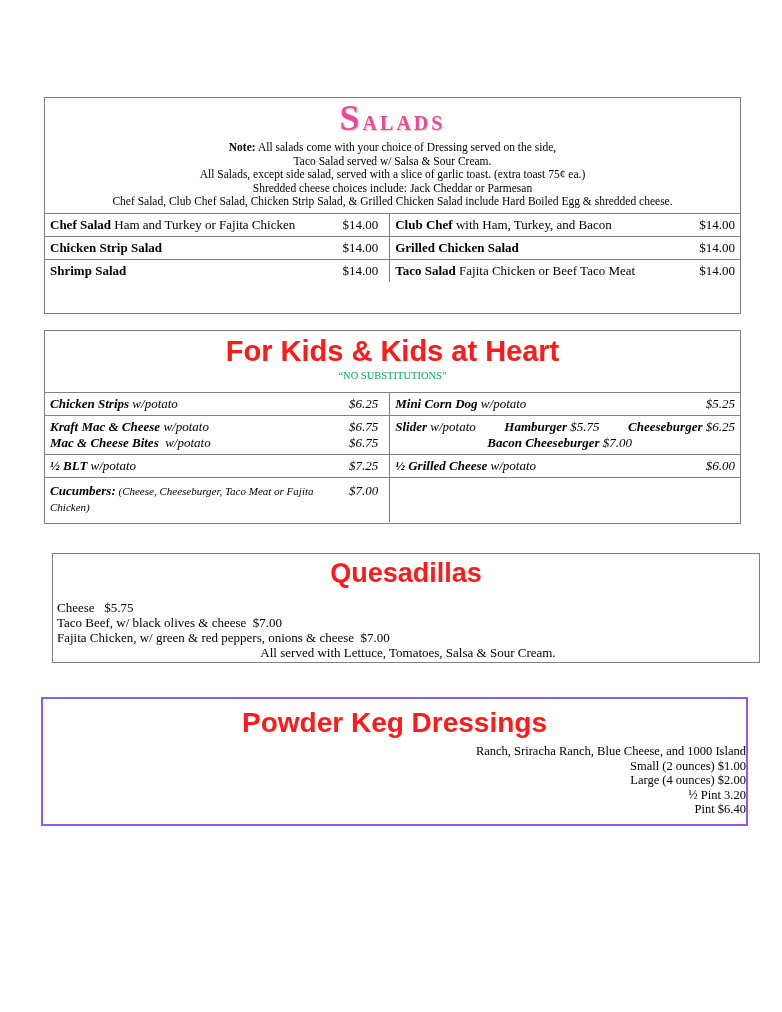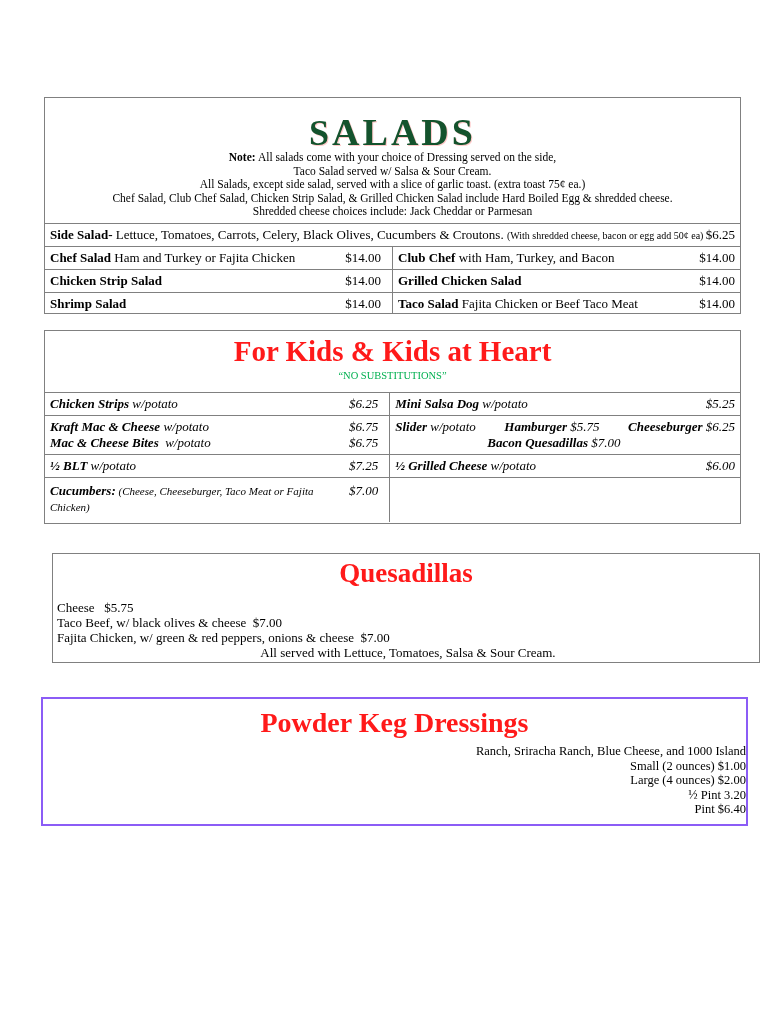--- a/index.html
+++ b/index.html
@@ -17,24 +17,24 @@
     background:#fff;
     border:1px solid #808080;
     overflow:hidden;
   }
   
   .salads-box { left:44px; top:97px; width:697px; height:217px; }
   .salads-title {
     text-align:center;
     font-family:"Liberation Serif", serif;
     font-weight:bold;
-    font-size:38px;
+    font-size:20px;
     line-height:32px;
-    margin-top:18px;
-    color:#14532d;
+    margin-top:4px;
+    color:#ec4899;
     letter-spacing:3px;
     text-transform:uppercase;
     text-shadow:1px 1px 0 #ffc9c9;
   }
   .salads-title::first-letter { font-size:36px; }
   .notes { text-align:center; font-size:11.5px; line-height:13.6px; margin-top:2px; }
   .menu-table { width:100%; border-collapse:collapse; font-size:13px; margin-top:4px; table-layout:fixed; }
   .menu-table td {
     border-top:1px solid #808080;
     padding:3px 5px;
@@ -44,21 +44,21 @@
   .line { display:flex; justify-content:space-between; align-items:baseline; }
   .line .txt { white-space:pre-wrap; }
   .nm { font-weight:bold; }
   .price { white-space:nowrap; }
   .lcell .price { padding-right:6px; }
   .addon { font-size:10px; }
   
   .kids-box { left:44px; top:330px; width:697px; height:194px; }
   .kids-title, .q-title, .d-title {
     text-align:center;
-    font-family:Liberation Serif, serif;
+    font-family:Liberation Sans, sans-serif;
     font-weight:bold;
     color:#ff1a1a;
   }
   .kids-title { font-size:29px; line-height:32px; margin-top:4px; }
   .kids-sub {
     text-align:center;
     color:#00b050;
     font-size:10.5px;
     line-height:12px;
     margin-top:3px;
@@ -84,33 +84,25 @@
 <body>
 
 <div class="page">
 
   <section class="box salads-box">
     <div class="salads-title">Salads</div>
     <div class="notes">
       <div class="note-line"><b>Note:</b><span> All salads come with your choice of Dressing served on the side,</span></div>
       <div class="note-line">Taco Salad served w/ Salsa &amp; Sour Cream.</div>
       <div class="note-line">All Salads, except side salad, served with a slice of garlic toast. (extra toast 75¢ ea.)</div>
+      <div class="note-line">Shredded cheese choices include: Jack Cheddar or Parmesan</div>
       <div class="note-line">Chef Salad, Club Chef Salad, Chicken Strip Salad, &amp; Grilled Chicken Salad include Hard Boiled Egg &amp; shredded cheese.</div>
-      <div class="note-line">Shredded cheese choices include: Jack Cheddar or Parmesan</div>
     </div>
     <table class="menu-table">
       <tbody>
-          <tr>
-        <td colspan="2">
-          <div class="line">
-            <span class="txt"><b class="nm">Side Salad-</b><span> Lettuce, Tomatoes, Carrots, Celery, Black Olives, Cucumbers &amp; Croutons.</span> <span class="addon">(With shredded cheese, bacon or egg add 50¢ ea)</span></span>
-            <span class="price">$6.25</span>
-          </div>
-        </td>
-      </tr>
       <tr>
         <td class="lcell">
           <div class="line">
             <span class="txt"><b class="nm">Chef Salad</b><span> Ham and Turkey or Fajita Chicken</span></span>
             <span class="price">$14.00</span>
           </div>
         </td>
         <td class="rcell">
           <div class="line">
             <span class="txt"><b class="nm">Club Chef</b><span> with Ham, Turkey, and Bacon</span></span>
@@ -157,21 +149,21 @@
       <tbody>
           <tr>
         <td class="lcell">
           <div class="line">
             <span class="txt"><b class="nm">Chicken Strips</b><span> w/potato</span></span>
             <span class="price">$6.25</span>
           </div>
         </td>
         <td class="rcell">
           <div class="line">
-            <span class="txt"><b class="nm">Mini Salsa Dog</b><span> w/potato</span></span>
+            <span class="txt"><b class="nm">Mini Corn Dog</b><span> w/potato</span></span>
             <span class="price">$5.25</span>
           </div>
         </td>
       </tr>
       <tr>
         <td class="lcell">
           <div class="line">
             <span class="txt"><b class="nm">Kraft Mac &amp; Cheese</b><span> w/potato</span></span>
             <span class="price">$6.75</span>
           </div>
@@ -180,21 +172,21 @@
             <span class="price">$6.75</span>
           </div>
         </td>
         <td class="rcell">
           <div class="line">
             <span class="txt"><b class="nm">Slider</b><span> w/potato</span></span>
             <span class="txt"><b class="nm">Hamburger</b><span> $5.75</span></span>
             <span class="txt"><b class="nm">Cheeseburger</b><span> $6.25</span></span>
           </div>
           <div class="line indent">
-            <span class="txt"><b class="nm">Bacon Quesadillas</b><span> $7.00</span></span>
+            <span class="txt"><b class="nm">Bacon Cheeseburger</b><span> $7.00</span></span>
           </div>
         </td>
       </tr>
       <tr>
         <td class="lcell">
           <div class="line">
             <span class="txt"><b class="nm">½ BLT</b><span> w/potato</span></span>
             <span class="price">$7.25</span>
           </div>
         </td>

